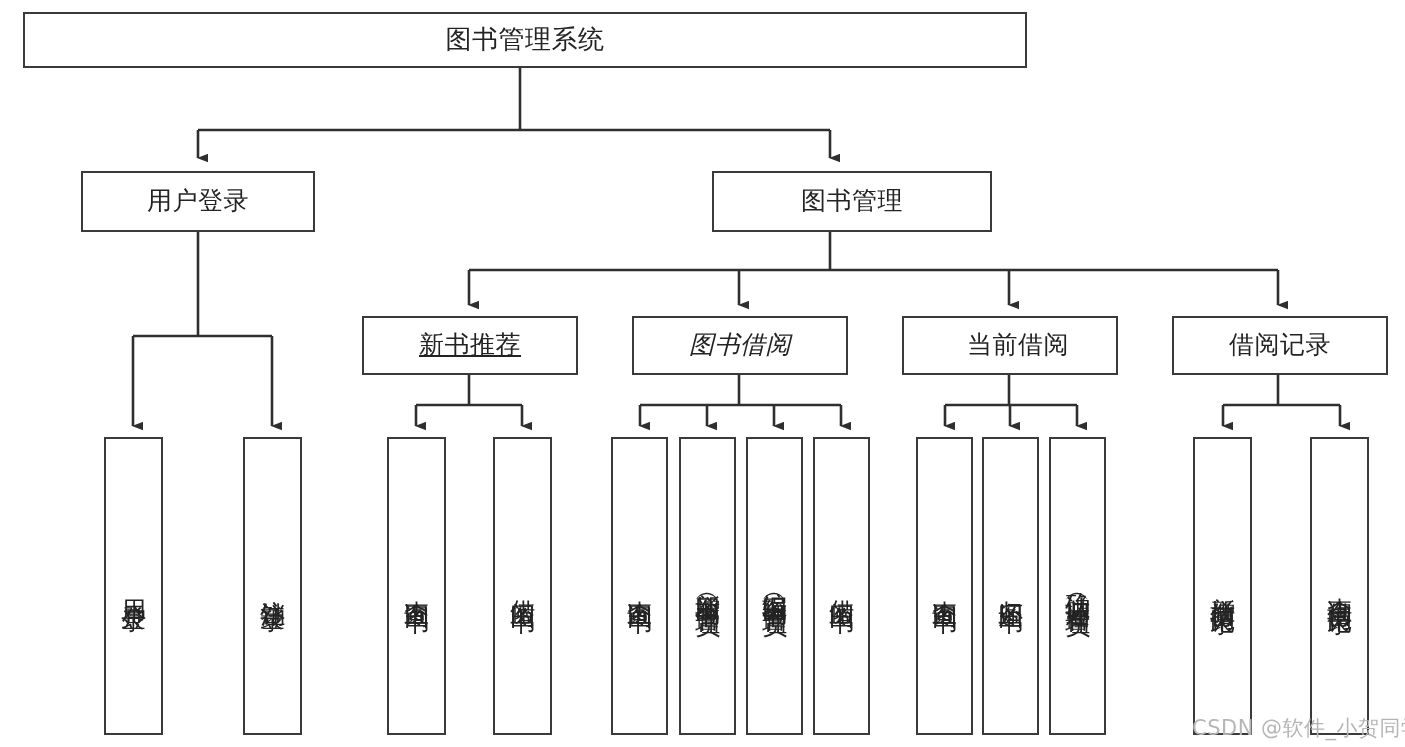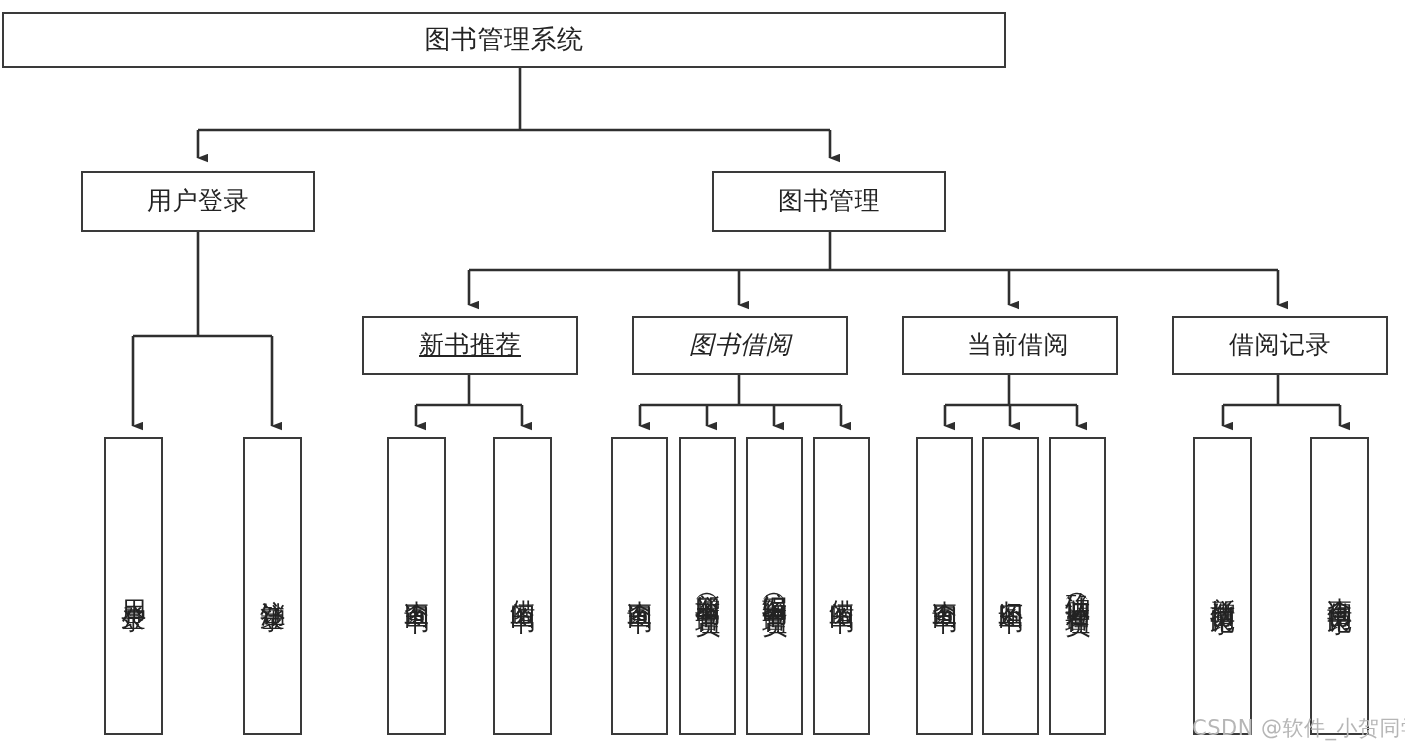--- a/index.html
+++ b/index.html
@@ -128,29 +128,29 @@
     </g>
 
     <g stroke="#2f2f2f" stroke-width="2.6" fill="none">
       <path d="M1278,375 L1278,405"></path>
       <path d="M1223,405 L1340,405"></path>
       <path d="M1223,405 L1223,426" marker-end="url(#arrowhead)"></path>
       <path d="M1340,405 L1340,426" marker-end="url(#arrowhead)"></path>
     </g>
   </svg>
 
-  <div class="node root horiz" style="left:2px; top:12px; width:1004px; height:56px;">
+  <div class="node root horiz" style="left:23px; top:12px; width:1004px; height:56px;">
     <span class="lbl">图书管理系统</span>
   </div>
 
   <div class="node horiz" style="left:81px; top:171px; width:234px; height:61px;">
     <span class="lbl">用户登录</span>
   </div>
 
-  <div class="node horiz" style="left:712px; top:171px; width:234px; height:61px;">
+  <div class="node horiz" style="left:712px; top:171px; width:280px; height:61px;">
     <span class="lbl">图书管理</span>
   </div>
 
   <div class="node horiz" style="left:362px; top:316px; width:216px; height:59px;text-decoration:underline;">
     <span class="lbl">新书推荐</span>
   </div>
 
   <div class="node horiz" style="left:632px; top:316px; width:216px; height:59px;font-style:italic;">
     <span class="lbl">图书借阅</span>
   </div>

